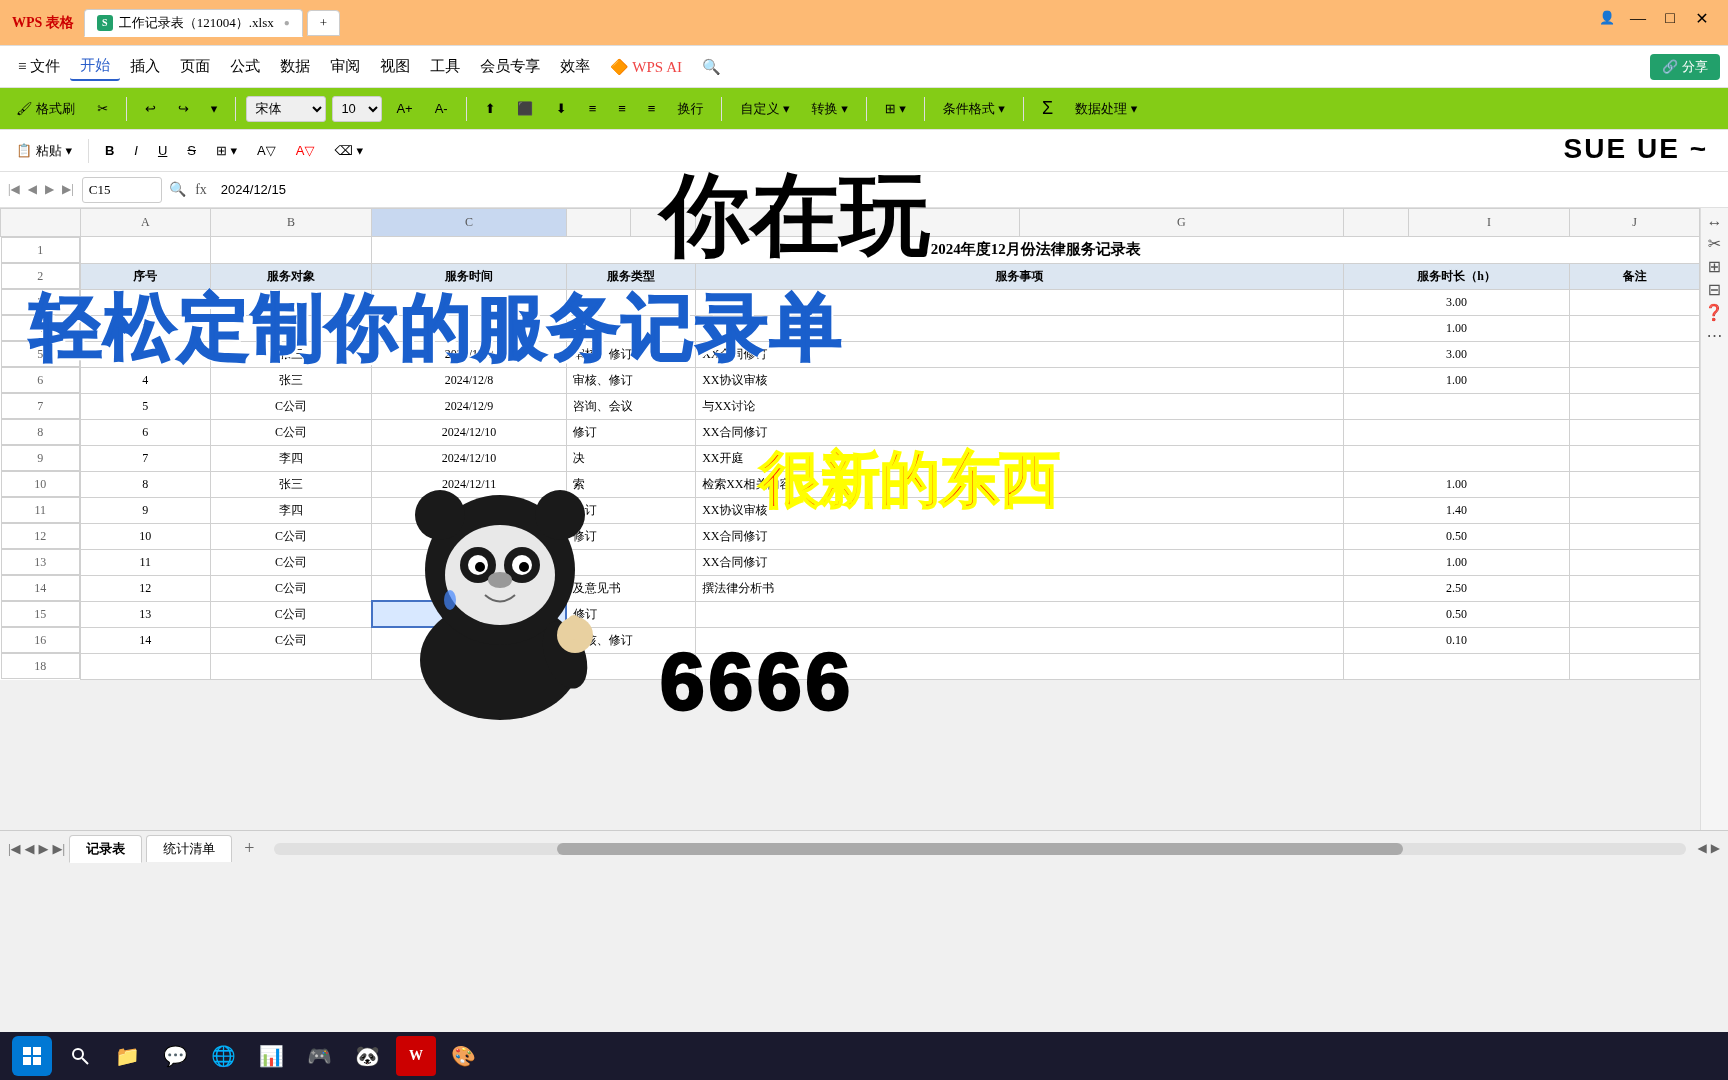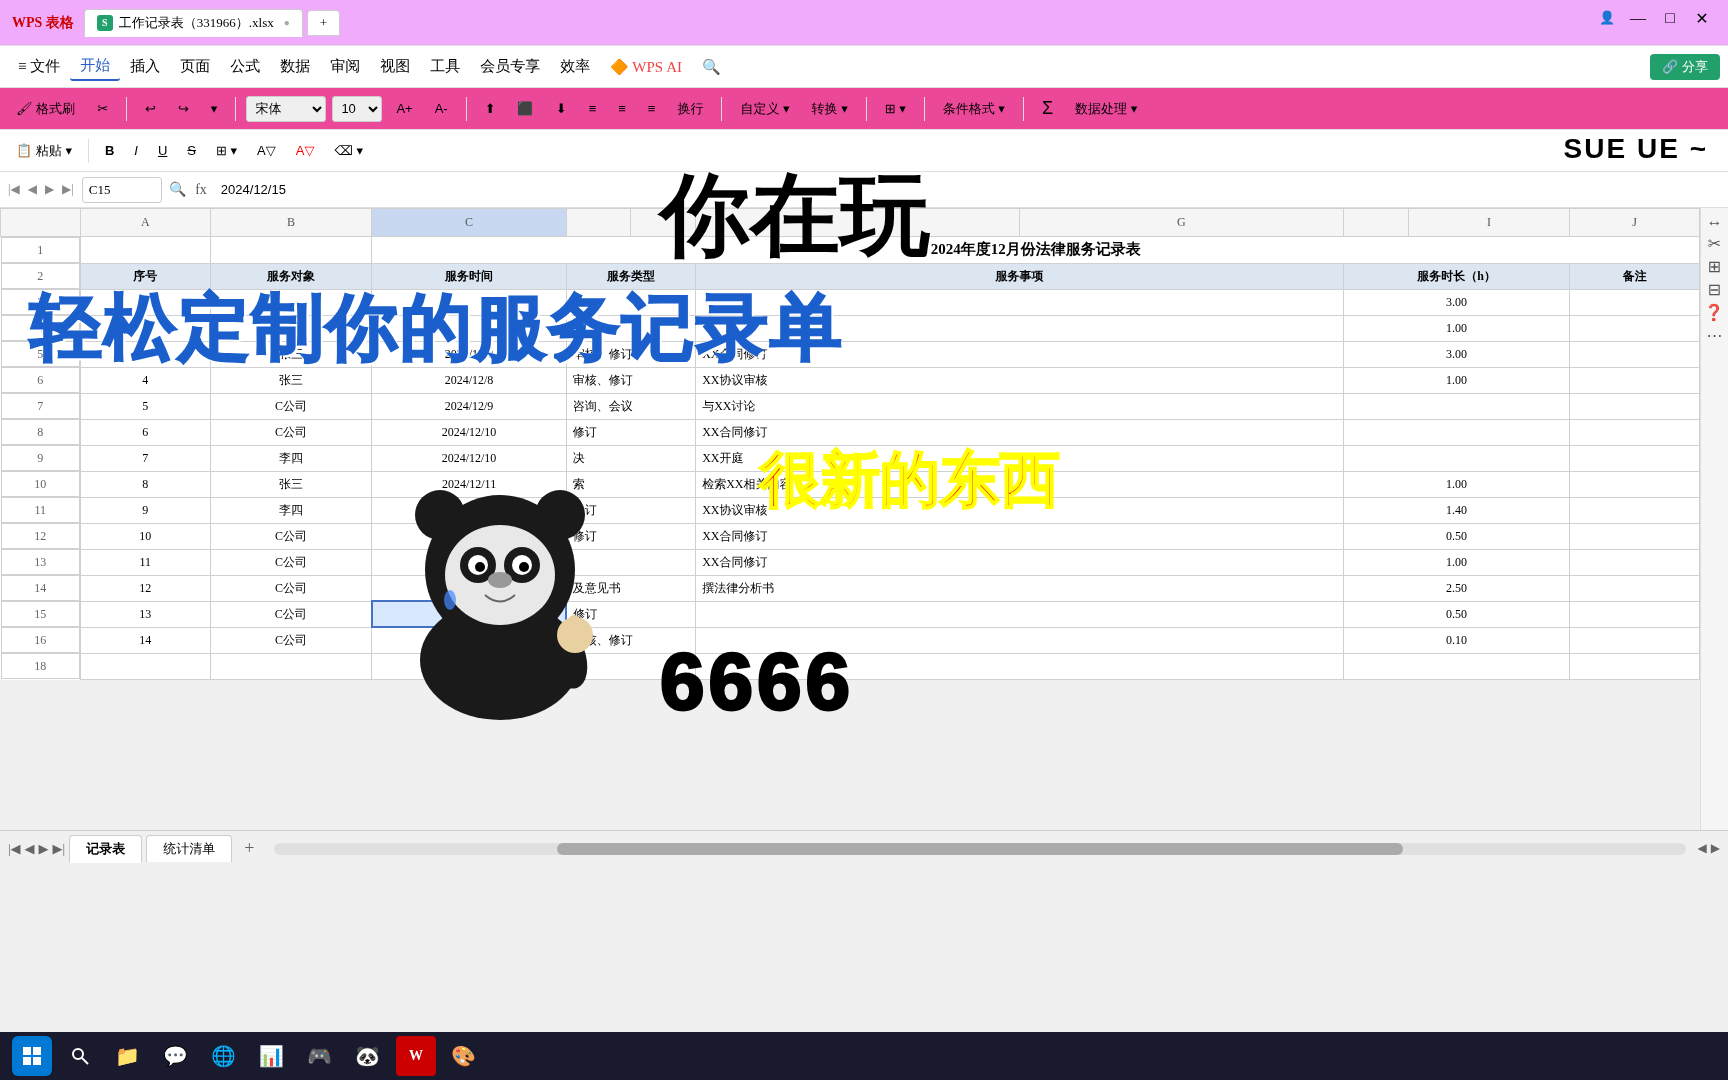--- a/index.html
+++ b/index.html
@@ -1,20 +1,20 @@
 <!DOCTYPE html>
 <html><head>
   <meta charset="utf-8">
   <style>
     * { margin: 0; padding: 0; box-sizing: border-box; }
     body { width: 1728px; height: 1080px; overflow: hidden; font-family: 'SimSun', '宋体', serif; background: #f0f0f0; position: relative; }
 
     
     #titlebar {
-      width: 100%; height: 46px; background: #f0abfc;
+      width: 100%; height: 46px; background: #fdba74;
       display: flex; align-items: center; padding: 0 12px;
       border-bottom: 1px solid #ddd; position: relative;
     }
     .wps-logo { color: #cc0000; font-weight: bold; font-size: 14px; margin-right: 10px; }
     .tab-container { display: flex; align-items: center; gap: 4px; }
     .tab-item {
       display: flex; align-items: center; gap: 6px;
       padding: 4px 12px; background: #fff; border: 1px solid #ccc;
       border-radius: 4px 4px 0 0; font-size: 13px; cursor: pointer;
     }
@@ -27,21 +27,21 @@
     #menubar {
       width: 100%; height: 42px; background: #fff;
       display: flex; align-items: center; padding: 0 8px;
       border-bottom: 1px solid #e0e0e0;
     }
     .menu-item { padding: 4px 10px; font-size: 15px; cursor: pointer; border-radius: 3px; }
     .menu-item.active { color: #2b5fca; border-bottom: 2px solid #2b5fca; }
 
     
     #toolbar1 {
-      width: 100%; height: 42px; background: #ec4899;
+      width: 100%; height: 42px; background: #84cc16;
       display: flex; align-items: center; padding: 0 8px; gap: 6px;
       border-bottom: 1px solid #e0e0e0;
     }
     
     #toolbar2 {
       width: 100%; height: 42px; background: #fff;
       display: flex; align-items: center; padding: 0 8px; gap: 4px;
       border-bottom: 1px solid #e0e0e0;
     }
     .toolbar-btn {
@@ -168,21 +168,21 @@
     .right-icon { font-size: 16px; color: #555; cursor: pointer; }
   </style>
 </head>
 <body>
 
 <div id="titlebar">
   <span class="wps-logo">WPS 表格</span>
   <div class="tab-container">
     <div class="tab-item active">
       <span class="tab-green-icon">S</span>
-      <span>工作记录表（331966）.xlsx</span>
+      <span>工作记录表（121004）.xlsx</span>
       <span style="font-size:10px;color:#aaa;margin-left:4px">●</span>
     </div>
     <div class="tab-item">
       <span>+</span>
     </div>
   </div>
   <div class="title-controls">
     <span style="font-size:13px;color:#666;cursor:pointer">👤</span>
     <span class="win-btn">—</span>
     <span class="win-btn">□</span>

